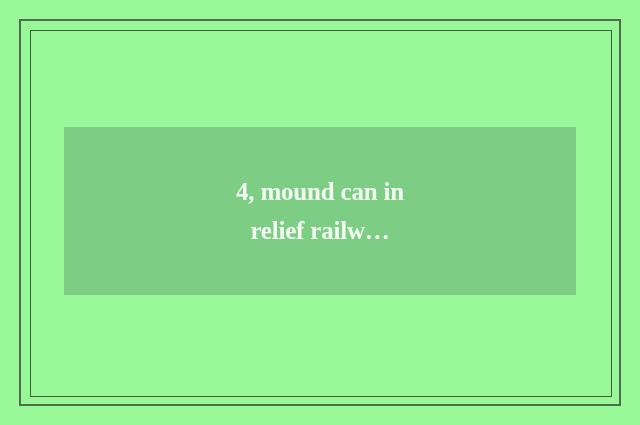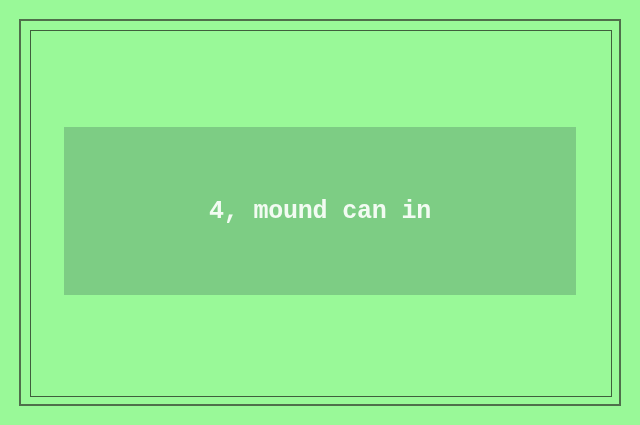--- a/index.html
+++ b/index.html
@@ -58,33 +58,34 @@
     flex-direction: column;
     align-items: center;
     justify-content: center;
   }
 
   .panel-line {
     display: block;
     width: 100%;
     text-align: center;
     color: #f2fbf2;
-    font-family: Liberation Mono, monospace;
+    font-family: Liberation Serif, serif;
     font-weight: bold;
     font-size: 25px;
     line-height: 39px;
     letter-spacing: -0.2px;
     white-space: nowrap;
   }
 </style>
 </head>
 <body>
 
 <div id="canvas">
 
   <div id="outer-frame"></div>
   <div id="inner-frame"></div>
 
   <div id="content-panel">
     <span class="panel-line">4, mound can in</span>
+    <span class="panel-line">relief railw…</span>
   </div>
 
 </div>
 
 </body></html>

